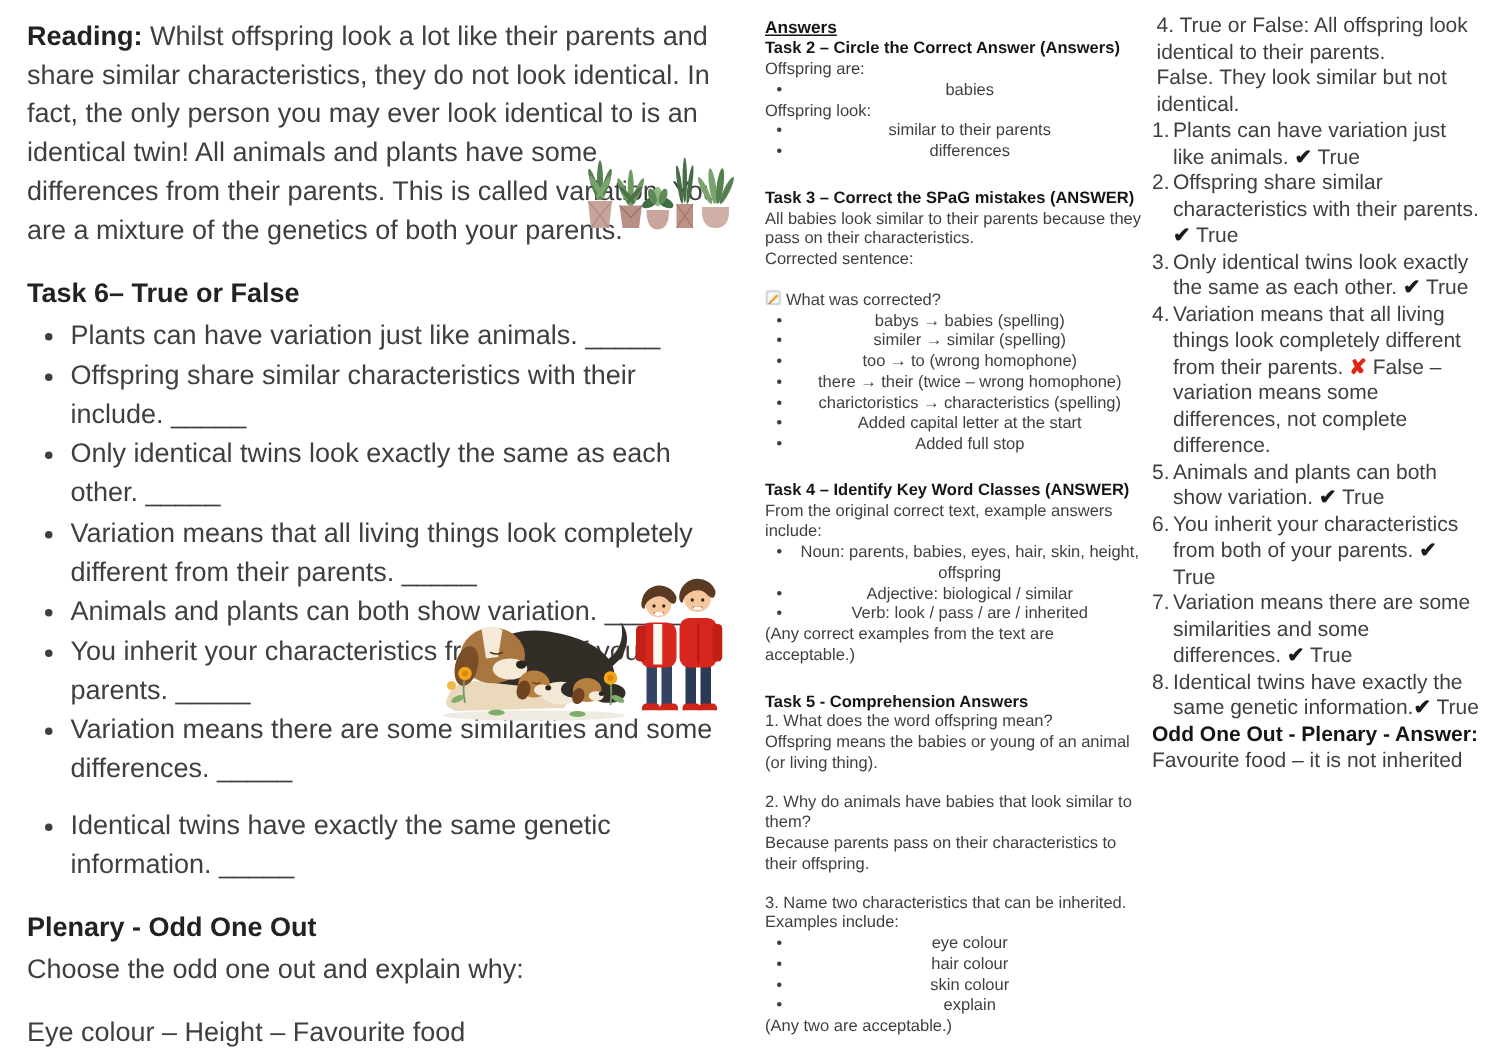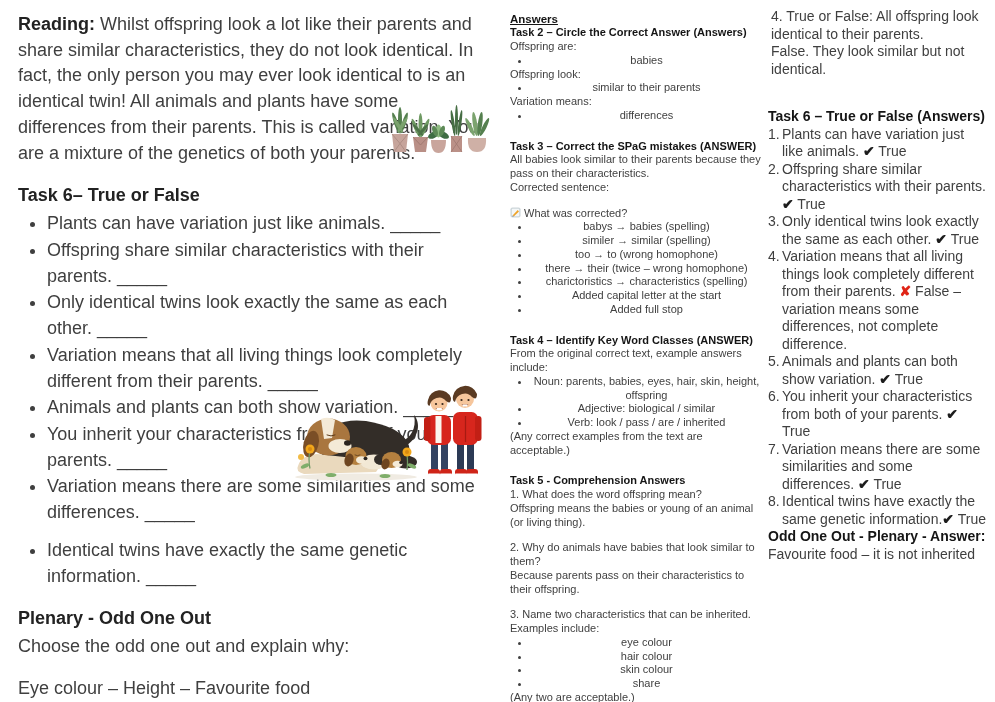--- a/index.html
+++ b/index.html
@@ -48,21 +48,21 @@
 <body>
 
 <div class="page">
 
   <div class="col col-left">
     <p class="reading"><b>Reading:</b><span> Whilst offspring look a lot like their parents and share similar characteristics, they do not look identical. In fact, the only person you may ever look identical to is an identical twin! All animals and plants have some differences from their parents. This is called variation. You are a mixture of the genetics of both your parents.</span></p>
 
     <p class="hd">Task 6– True or False</p>
     <ul class="t6">
       <li>Plants can have variation just like animals. _____</li>
-      <li>Offspring share similar characteristics with their parents. _____</li>
+      <li>Offspring share similar characteristics with their include. _____</li>
       <li>Only identical twins look exactly the same as each other. _____</li>
       <li>Variation means that all living things look completely different from their parents. _____</li>
       <li>Animals and plants can both show variation. _____</li>
       <li>You inherit your characteristics from both of your parents. _____</li>
       <li>Variation means there are some similarities and some differences. _____</li>
       <li class="spaced">Identical twins have exactly the same genetic information. _____</li>
     </ul>
 
     <p class="hd plenary-hd">Plenary - Odd One Out</p>
     <p class="instruction">Choose the odd one out and explain why:</p>
@@ -209,21 +209,20 @@
     <div class="sec">
       <p class="task-hd">Task 2 – Circle the Correct Answer (Answers)</p>
       <p>Offspring are:</p>
       <ul class="small">
           <li>babies</li>
         </ul>
       <p>Offspring look:</p>
       <ul class="small">
           <li>similar to their parents</li>
         </ul>
-      <p>Variation means:</p>
       <ul class="small">
           <li>differences</li>
         </ul>
     </div>
 
     <div class="sec sec-gap">
       <p class="task-hd">Task 3 – Correct the SPaG mistakes (ANSWER)</p>
       <p>All babies look similar to their parents because they pass on their characteristics.</p>
       <p>Corrected sentence:</p>
       <div class="vgap"></div>
@@ -262,31 +261,30 @@
       <div class="vgap"></div>
       <p>2. Why do animals have babies that look similar to them?</p>
       <p>Because parents pass on their characteristics to their offspring.</p>
       <div class="vgap"></div>
       <p>3. Name two characteristics that can be inherited.</p>
       <p>Examples include:</p>
       <ul class="small">
         <li>eye colour</li>
         <li>hair colour</li>
         <li>skin colour</li>
-        <li>share</li>
+        <li>explain</li>
       </ul>
       <p>(Any two are acceptable.)</p>
     </div>
   </div>
 
   <div class="col col-right">
     <p class="q4"><span>4. True or False: All offspring look identical to their parents.</span></p>
     <p class="q4">False. They look similar but not identical.</p>
 
-    <p class="task-hd" style="margin-top:30px;">Task 6 – True or False (Answers)</p>
 
     <div class="num-item">
         <span class="num">1.</span>
         <span class="itembody"><span>Plants can have variation just like animals. </span><span class="check">✔</span><span> True</span></span>
       </div>
     <div class="num-item">
         <span class="num">2.</span>
         <span class="itembody"><span>Offspring share similar characteristics with their parents. </span><span class="check">✔</span><span> True</span></span>
       </div>
     <div class="num-item">

